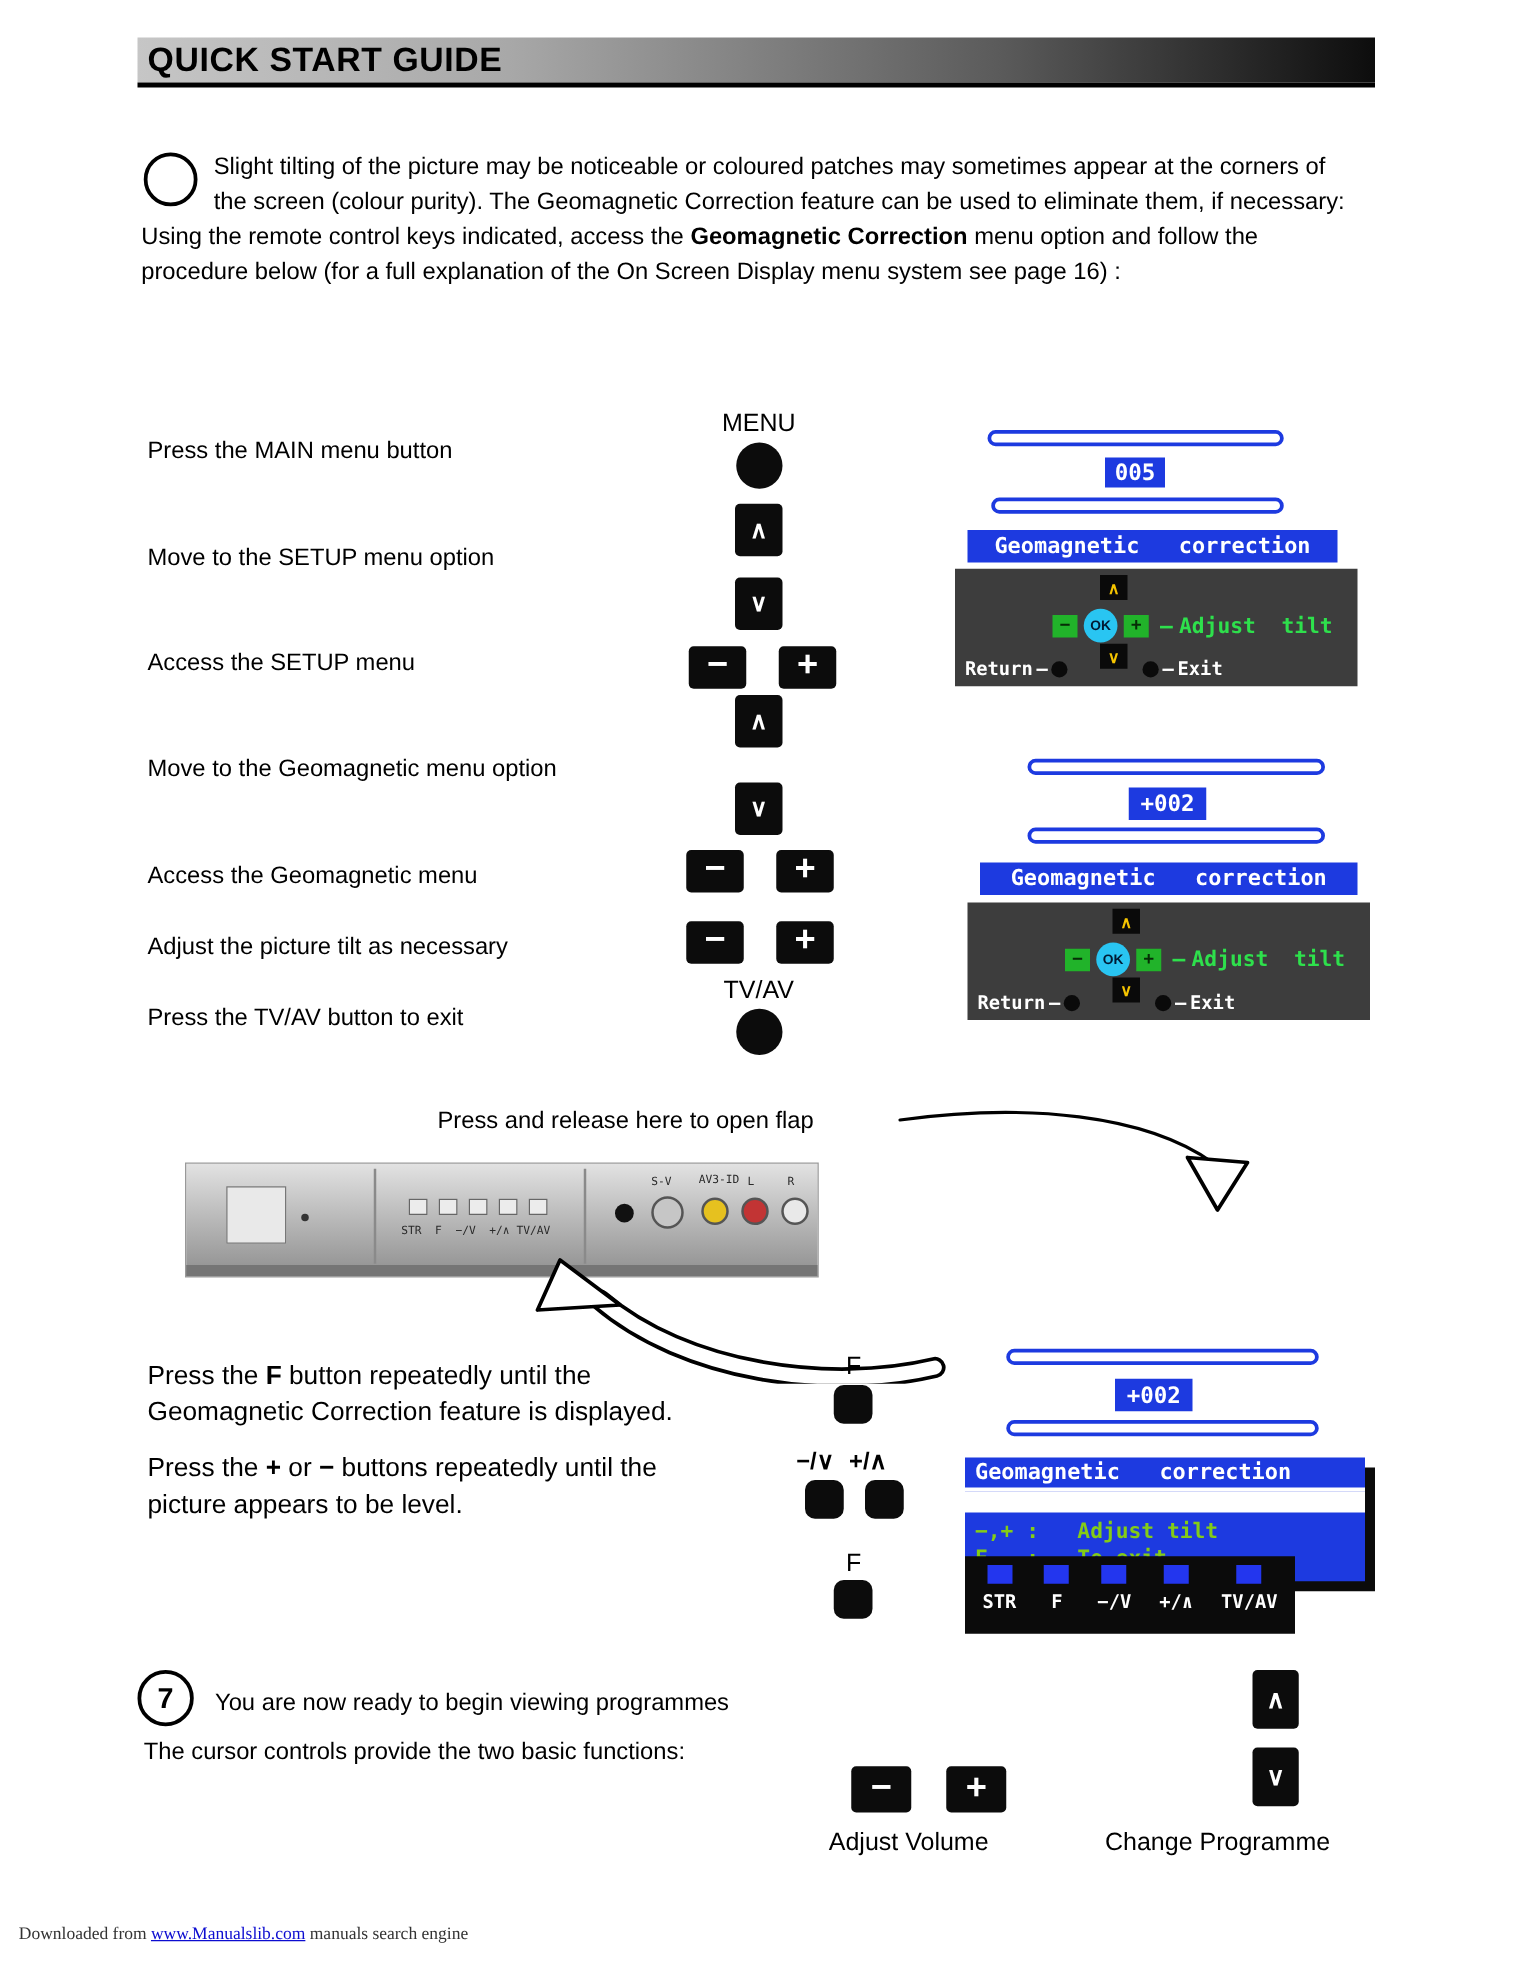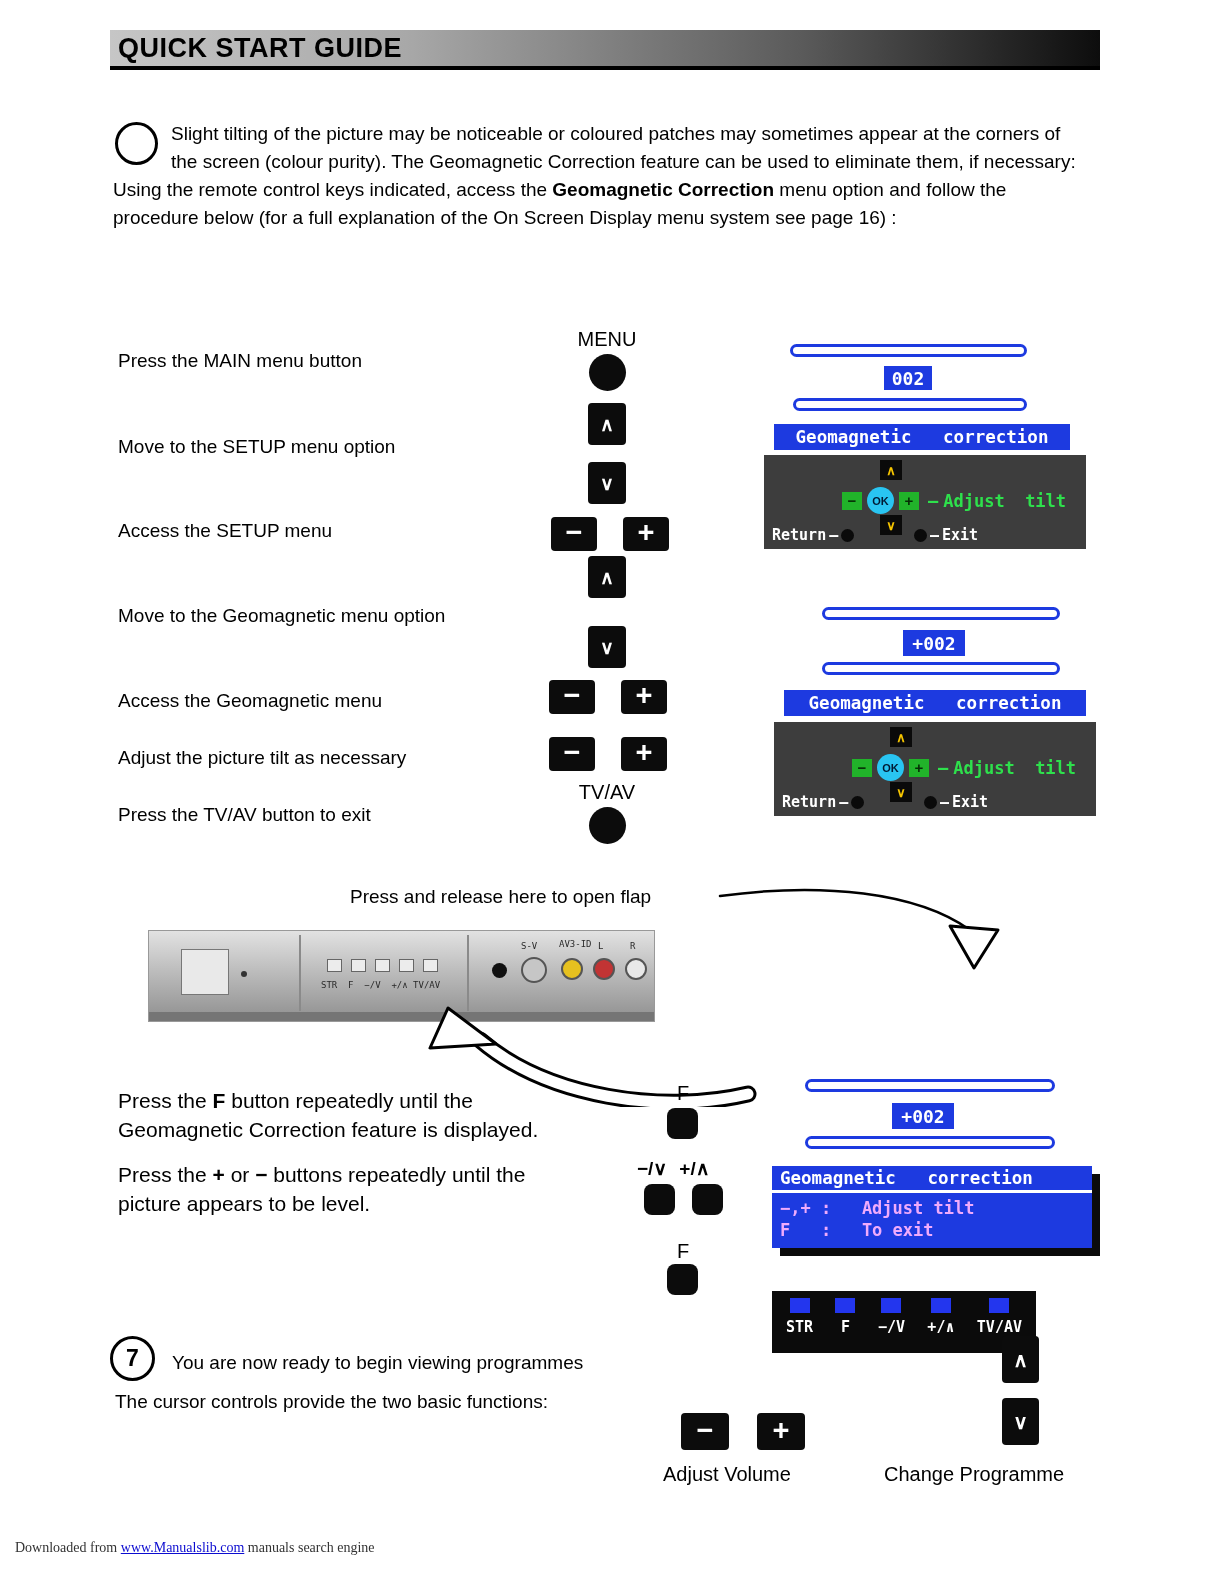--- a/index.html
+++ b/index.html
@@ -63,25 +63,25 @@
   .tiny { font-size:9px; font-family:"DejaVu Sans Mono", monospace; color:#2a2a2a; white-space:pre; }
   .rca { position:absolute; width:22px; height:22px; border-radius:50%; border:2px solid #555; }
   .photo-strip { position:absolute; left:0; right:0; bottom:0; height:9px; background:#757575; }
   .flap { position:absolute; left:0; right:0; bottom:0; height:44%; background:linear-gradient(180deg,#b5b5b5,#9a9a9a); border-top:2px solid #6d6d6d; }
   .brand { position:absolute; right:18px; top:9px; color:#f6f6f6; font-weight:bold; font-size:15px; letter-spacing:.6px; }
 
   
   .menuC { position:absolute; left:772px; top:1166px; width:320px; box-shadow:8px 8px 0 #0b0b0b; }
   .menuC-h { background:#1d3ae0; color:#fff; height:27px; display:flex; align-items:center; padding:0 8px;
     border-bottom:3px solid #fff; font-size:17.5px; }
-  .menuC-b { background:#1d3ae0; color:#f0abfc; padding:4px 8px 7px; }
+  .menuC-b { background:#1d3ae0; color:#84cc16; padding:4px 8px 7px;margin-top:17px; }
   .menuC-b div { font-size:17px; line-height:22px; }
 
   .btn-panel { position:absolute; left:772px; top:1245px; width:264px; height:62px; background:#0b0b0b;
-    display:flex; justify-content:space-between; padding:7px 14px 5px;margin-top:46px; }
+    display:flex; justify-content:space-between; padding:7px 14px 5px; }
   .bp-col { display:flex; flex-direction:column; align-items:center; gap:5px; }
   .bp-sq { width:20px; height:15px; background:#2336ee; }
   .bp-lbl { color:#fff; font-family:"DejaVu Sans Mono", monospace; font-weight:bold; font-size:15px; }
 
   .h2 { position:absolute; left:115px; top:845px; width:990px; font-size:21.5px; font-weight:bold; }
   .flap-note { position:absolute; left:350px; top:886px; font-size:19px; }
 
   .lower-step { position:absolute; left:118px; width:462px; font-size:21px; line-height:29px; }
   .lbl-pair { position:absolute; display:flex; gap:12px; font-size:19px; font-weight:bold; }
 
@@ -129,21 +129,21 @@
   <div class="key k-w" style="left:549px; top:680px;">−</div>
   <div class="key k-w" style="left:621px; top:680px;">+</div>
 
   <div class="key k-w" style="left:549px; top:737px;">−</div>
   <div class="key k-w" style="left:621px; top:737px;">+</div>
 
   <div class="key-caption" style="left:565px; top:781px; width:84px;">TV/AV</div>
   <div class="key circle" style="left:589px; top:807px;"></div>
 
   <div class="osd-bar" style="left:790px; top:344px; width:237px;"></div>
-  <div class="osd-box" style="left:884px; top:366px; width:48px; height:24px;">002</div>
+  <div class="osd-box" style="left:884px; top:366px; width:48px; height:24px;">005</div>
   <div class="osd-bar" style="left:793px; top:398px; width:234px;"></div>
   <div class="osd-box osd-title" style="left:774px; top:424px; width:296px; height:26px;">Geomagnetic   correction</div>
 
   <div class="osd-panel" style="left:764px; top:455px;">
     <div class="pnl-key" style="left:116px; top:5px;">∧</div>
     <div class="pnl-row">
       <div class="pnl-g">−</div>
       <div class="pnl-ok">OK</div>
       <div class="pnl-g">+</div>
       <span class="pnl-adj">—</span>

